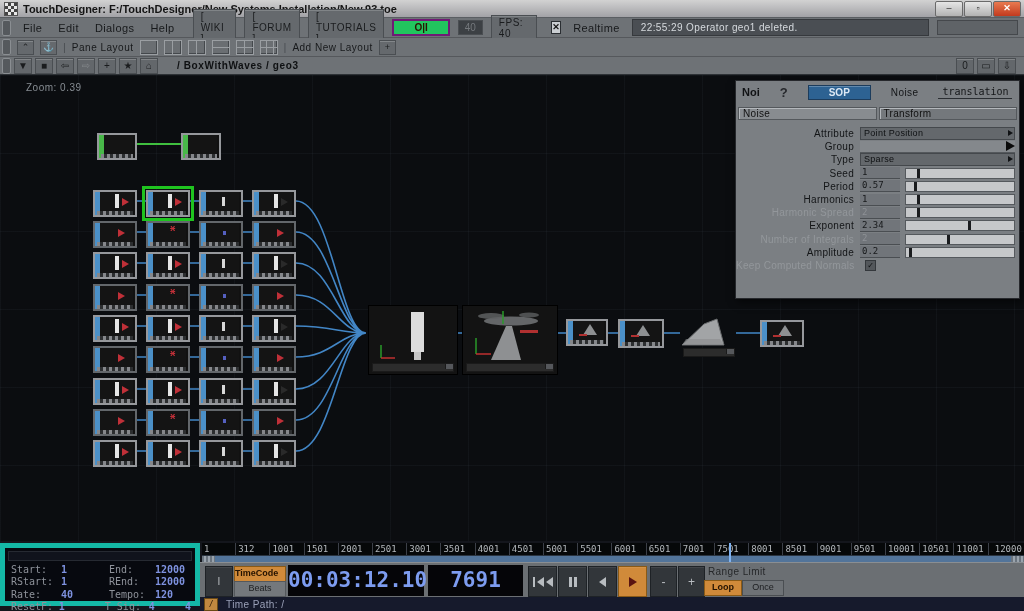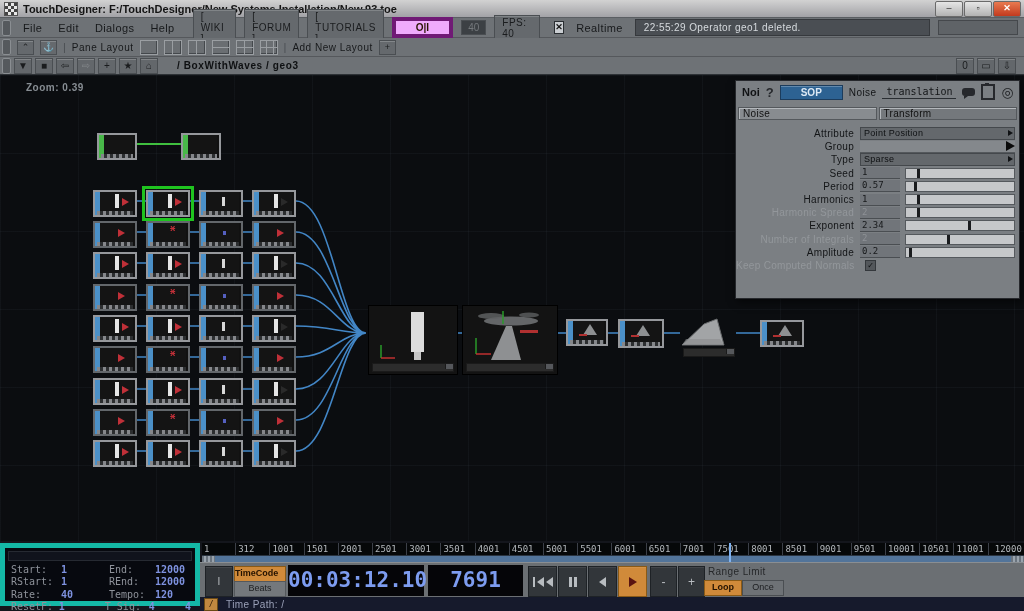--- a/index.html
+++ b/index.html
@@ -19,21 +19,21 @@
   .winbtn{width:26px;height:14px;border:1px solid #6a6a6a;border-radius:2px;
     background:linear-gradient(#e6e6e6,#b2b2b2);font-size:9px;line-height:12px;text-align:center;color:#222;}
   .winbtn.close{background:linear-gradient(#e87a50,#c23а1e);background:linear-gradient(#e87a50,#c23a1e);color:#fff;font-weight:bold;}
   
   .bar{display:flex;align-items:center;background:#6e7276;box-sizing:border-box;}
   #menubar{left:0;top:18px;width:1024px;height:20px;border-bottom:1px solid #55585c;gap:8px;padding-left:2px;}
   .slot{width:7px;height:14px;border:1px solid #8a8e92;border-radius:2px;background:#55595d;flex:none;}
   .mitem{font-size:11px;color:#17191b;letter-spacing:.4px;padding:0 4px;}
   .mbox{border:1px solid #4a4e52;background:#65696d;box-shadow:inset 0 1px 0 rgba(255,255,255,.18);
     padding:1px 7px;font-size:10px;color:#1a1c1e;letter-spacing:.5px;}
-  .oi{background:#f0abfc;border:4px solid #701a75;color:#2a1500;font-weight:bold;padding:1px 20px;font-size:10px;}
+  .oi{background:#22c55e;border:2px solid #701a75;color:#2a1500;font-weight:bold;padding:1px 20px;font-size:10px;}
   .dimbox{border:1px solid #4a4e52;background:#3c4044;color:#74787c;padding:1px 6px;font-size:10px;}
   .cbx{width:11px;height:11px;border:1px solid #2a2e32;background:#caced2;font-size:9px;line-height:10px;
     text-align:center;color:#141414;font-weight:bold;}
   #statusbox{background:#4a4e53;border:1px solid #36393d;color:#d6dade;font-size:10px;
     padding:2px 8px;width:370px;letter-spacing:.4px;}
   #statusempty{background:#5f6367;border:1px solid #45484c;width:104px;height:13px;margin-left:auto;margin-right:6px;}
   
   #layoutbar{left:0;top:38px;width:1024px;height:19px;border-bottom:1px solid #55585c;gap:6px;padding-left:2px;}
   .tbtn{width:15px;height:13px;border:1px solid #4a4e52;background:#65696d;
     box-shadow:inset 0 1px 0 rgba(255,255,255,.2);font-size:9px;line-height:12px;text-align:center;color:#1c1e20;}
@@ -52,21 +52,21 @@
   .nbtn{width:16px;height:14px;border:1px solid #4a4e52;background:#63676b;color:#1a1c1e;
     font-size:10px;text-align:center;line-height:13px;box-shadow:inset 0 1px 0 rgba(255,255,255,.2);}
   .nbtn.dim{color:#84888c;}
   #breadcrumb{font-size:10px;color:#0e1012;font-weight:bold;letter-spacing:.6px;margin-left:16px;}
   #nav-right{margin-left:auto;display:flex;gap:3px;margin-right:8px;}
   
   #network{left:0;top:75px;width:1024px;height:466px;background:#0b0d10;overflow:hidden;
     background-image:linear-gradient(rgba(150,170,190,.05) 1px,transparent 1px),
                      linear-gradient(90deg,rgba(150,170,190,.05) 1px,transparent 1px);
     background-size:78px 78px;}
-  #zoomlabel{left:26px;top:7px;font-size:10px;color:#878d93;letter-spacing:.5px;position:absolute;font-weight:bold;}
+  #zoomlabel{left:26px;top:7px;font-size:10px;color:#878d93;letter-spacing:.5px;position:absolute;}
   #net-wires{position:absolute;left:0;top:0;z-index:1;}
   .nd{position:absolute;border:2px solid #96989c;background:#111;box-sizing:border-box;z-index:2;}
   .nd.dim{border-color:#63676b;}
   .nd.sel{outline:3px solid #1fc41f;outline-offset:1px;}
   .nd .strip{position:absolute;left:0;top:0;bottom:0;width:5px;background:#4b90c8;}
   .nd .strip.green{background:#49b849;}
   .nd .vw{position:absolute;left:5px;right:2px;top:0;bottom:4px;background:#141414;overflow:hidden;}
   .nd .flags{position:absolute;left:2px;right:2px;bottom:0;height:4px;
     background:repeating-linear-gradient(90deg,#85878b 0 3px,#2c2e30 3px 6px);}
   .gb{position:absolute;left:44%;top:12%;width:4px;height:72%;background:#e6e6e6;}
@@ -83,21 +83,21 @@
   .grt{position:absolute;left:18%;bottom:22%;width:8px;height:2px;background:#b03030;}
   .bignode{position:absolute;background:#131313;border:1px solid #000;z-index:2;}
   .namebar{position:absolute;left:3px;right:3px;bottom:2px;height:7px;background:#2c2c2c;
     border:1px solid #1a1a1a;}
   .namebar i{position:absolute;right:0;top:0;width:7px;height:5px;background:#55575b;border-left:1px solid #1a1a1a;}
   .pillar{position:absolute;left:42px;top:6px;width:13px;height:40px;background:#dcdcdc;}
   .pillar::after{content:"";position:absolute;left:3px;top:40px;width:7px;height:8px;background:#c6c6c6;}
   
   #ppanel{left:735px;top:80px;width:285px;height:219px;background:#7b7f83;border:1px solid #26282c;
     box-shadow:2px 3px 8px rgba(0,0,0,.55);z-index:5;box-sizing:border-box;}
-  #phead{display:flex;align-items:center;gap:6px;height:22px;padding:0 6px;}
+  #phead{display:flex;align-items:center;gap:20px;height:22px;padding:0 6px;}
   #pname{font-weight:bold;font-size:11px;color:#101214;}
   #phelp{font-weight:bold;font-size:13px;color:#26282c;}
   #psop{background:#2d6292;color:#dce8f4;font-size:10px;font-weight:bold;padding:1px 20px;
     border:1px solid #1c3c5c;box-shadow:inset 0 1px 0 rgba(255,255,255,.25);}
   #ptypelbl{font-size:10px;color:#131517;margin-left:auto;letter-spacing:.4px;}
   #popname{font-size:10px;color:#131517;border-bottom:1px solid #2a2e32;padding:0 4px 1px 4px;
     font-family:"DejaVu Sans Mono",monospace;min-width:66px;}
   .hicon{flex:none;}
   #icon-bubble{width:13px;height:8px;background:#26282c;border-radius:3px;position:relative;}
   #icon-bubble::after{content:"";position:absolute;left:2px;bottom:-3px;

